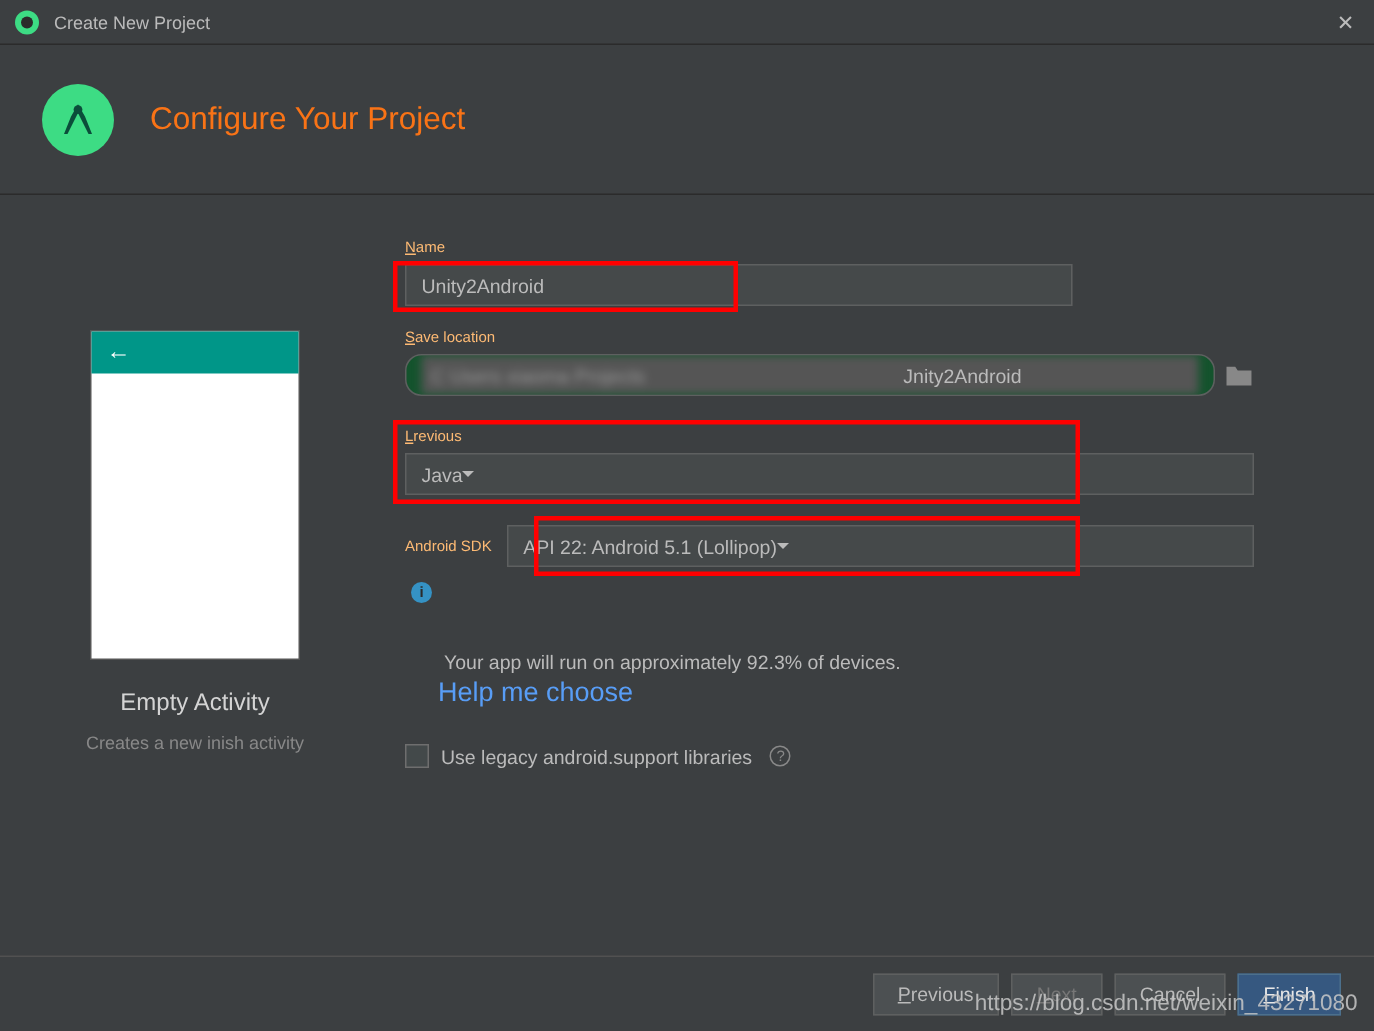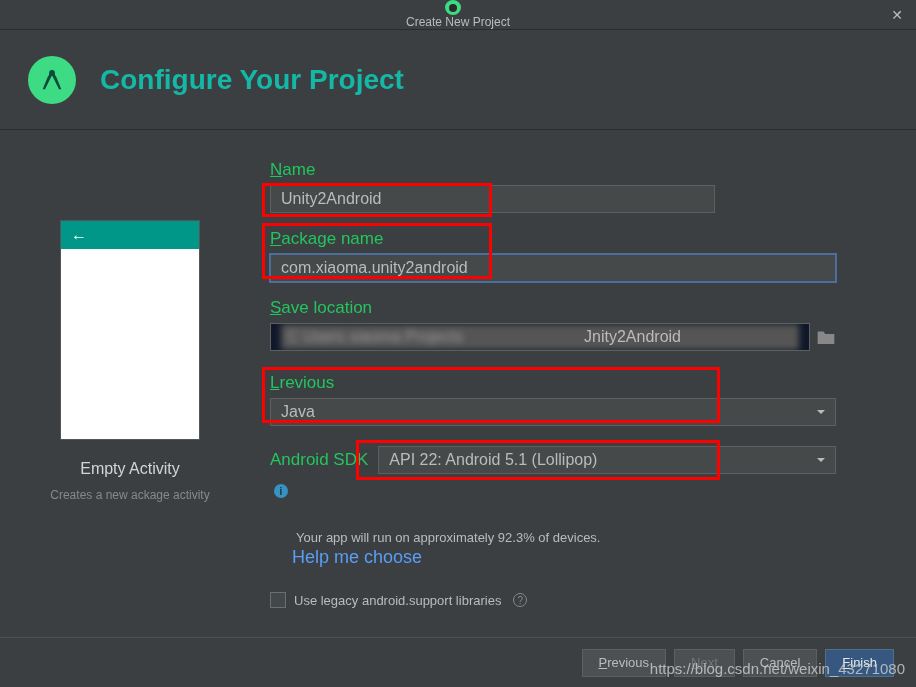--- a/index.html
+++ b/index.html
@@ -14,21 +14,20 @@
       position: relative;
     }
     .titlebar {
       height: 30px;
       background: #3c3f41;
       border-bottom: 1px solid #2b2b2b;
       display: flex;
       align-items: center;
       padding: 0 10px;
       position: relative;
-      flex-direction: column;
     }
     .titlebar-icon {
       width: 16px;
       height: 16px;
       background: #3ddc84;
       border-radius: 50%;
       margin-right: 10px;
       position: relative;
     }
     .titlebar-icon::after {
@@ -67,23 +66,23 @@
       margin-right: 24px;
       background: #3ddc84;
       border-radius: 50%;
       position: relative;
       display: flex;
       align-items: center;
       justify-content: center;
     }
     .header-logo svg { width: 28px; height: 28px; }
     .header-title {
-      font-size: 28px;
-      font-weight: bold;
-      color: #14b8a6;
+      font-size: 21px;
+      font-weight: normal;
+      color: #f97316;
     }
     .content {
       display: flex;
       padding: 30px 40px 10px 40px;
       gap: 50px;
     }
     .preview-col {
       width: 180px;
       flex-shrink: 0;
       padding-top: 60px;
@@ -118,61 +117,62 @@
       color: #888;
       font-size: 12px;
     }
     .form-col {
       flex: 1;
       padding-right: 40px;
     }
     .field { margin-bottom: 16px; position: relative; }
     .label {
       display: block;
-      color: #22c55e;
-      font-size: 17px;
+      color: #fdba74;
+      font-size: 10px;
       margin-bottom: 5px;
     }
     .label .underline { text-decoration: underline; }
     .input, .select {
       width: 100%;
       height: 28px;
       background: #45494a;
       border: 1px solid #5e6060;
       color: #bbbbbb;
       padding: 0 10px;
-      font-size: 16px;
+      font-size: 13px;
       font-family: inherit;
     }
     .input.focused {
       border: 1px solid #4a6e9e;
       outline: 1px solid #4a6e9e;
     }
     .input.name-input { width: 445px; }
     .select {
       display: flex;
       align-items: center;
-      justify-content: space-between;
+      justify-content: flex-start;
       cursor: pointer;
     }
     .select-arrow {
       width: 0; height: 0;
       border-left: 4px solid transparent;
       border-right: 4px solid transparent;
       border-top: 4px solid #bbbbbb;
     }
     .save-row {
       display: flex;
       align-items: center;
       gap: 6px;
     }
     .save-row .input {
       flex: 1;
-      background: #0f172a;
-      position: relative;
+      background: #14532d;
+      position: relative;
+      border-radius: 11px;
     }
     .folder-icon {
       width: 20px;
       height: 16px;
       color: #888;
     }
     .min-sdk-row {
       display: flex;
       align-items: center;
       gap: 10px;
@@ -341,37 +341,32 @@
 </div>
 
 <div class="content">
   <div class="preview-col">
     <div class="phone-preview">
       <div class="phone-topbar">
         <span class="phone-back">←</span>
       </div>
     </div>
     <div class="preview-title">Empty Activity</div>
-    <div class="preview-desc">Creates a new ackage activity</div>
+    <div class="preview-desc">Creates a new inish activity</div>
   </div>
 
   <div class="form-col">
     <div class="field">
       <label class="label"><span class="underline">N</span><span>ame</span></label>
       <div style="position:relative">
         <input class="input name-input" value="Unity2Android" style="">
         <div class="highlight-name"></div>
       </div>
     </div>
 
-    <div class="field" style="position:relative">
-      <label class="label"><span class="underline">P</span><span>ackage name</span></label>
-      <input class="input focused" value="com.xiaoma.unity2android" style="">
-      <div class="highlight-pkg"></div>
-    </div>
 
     <div class="field">
       <label class="label"><span class="underline">S</span><span>ave location</span></label>
       <div class="save-row">
         <div class="input" style="display:flex;align-items:center;position:relative;overflow:hidden">
           <span class="save-blur">C Users xiaoma Projects</span>
           <span style="position:absolute;right:128px">Jnity2Android</span>
         </div>
         <span class="folder-icon">
           <svg viewBox="0 0 24 20" fill="#888">

